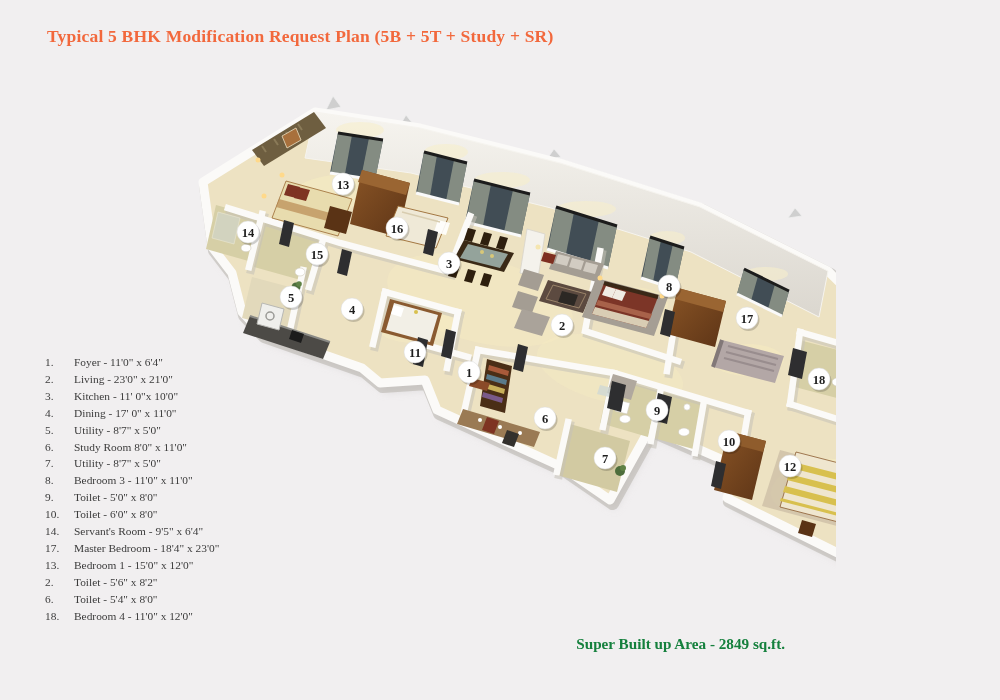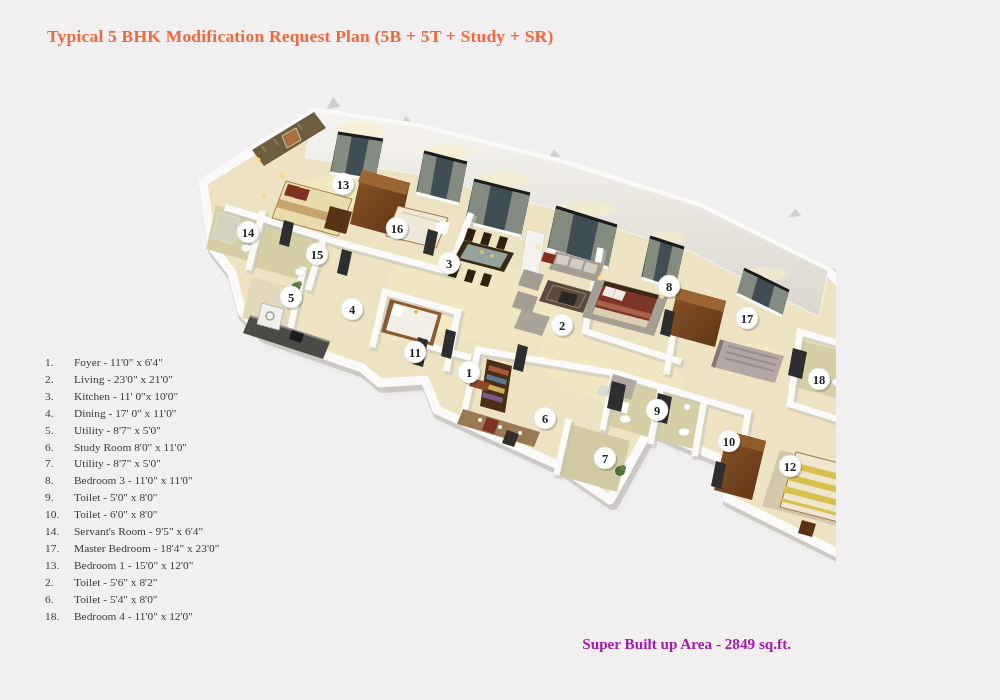--- a/index.html
+++ b/index.html
@@ -5,21 +5,21 @@
   html,body{margin:0;padding:0;background:#f1eff0;}
   .stage{position:relative;width:836px;height:700px;background:#f1eff0;overflow:hidden;
          font-family:Liberation Serif, serif;}
   .stage svg{position:absolute;left:0;top:0;}
   .title{position:absolute;left:47px;top:14px;font-size:17.5px;font-weight:bold;
          color:var(--accent,#f2683c);letter-spacing:.2px;white-space:nowrap;}
   .legend{position:absolute;left:45px;top:354px;margin:0;padding:0;list-style:none;
           color:var(--ink,#3b3b3b);font-size:11.4px;line-height:16.9px;}
   .legend li{display:flex;}
   .legend .no{width:29px;flex:0 0 29px;}
-  .area-note{position:absolute;right:45px;top:635px;font-size:15.2px;font-weight:bold;color:#a21caf;}
+  .area-note{position:absolute;right:51px;top:635px;font-size:15.2px;font-weight:bold;color:#15803d;}
   .mk-num{font-size:12.5px;font-weight:bold;fill:#1e1e1e;}
 </style>
 </head>
 <body>
 
 <div class="stage">
 
   <h1 class="title">Typical 5 BHK Modification Request Plan (5B + 5T + Study + SR)</h1>
 
   <svg width="1000" height="700" viewBox="0 0 1000 700">

